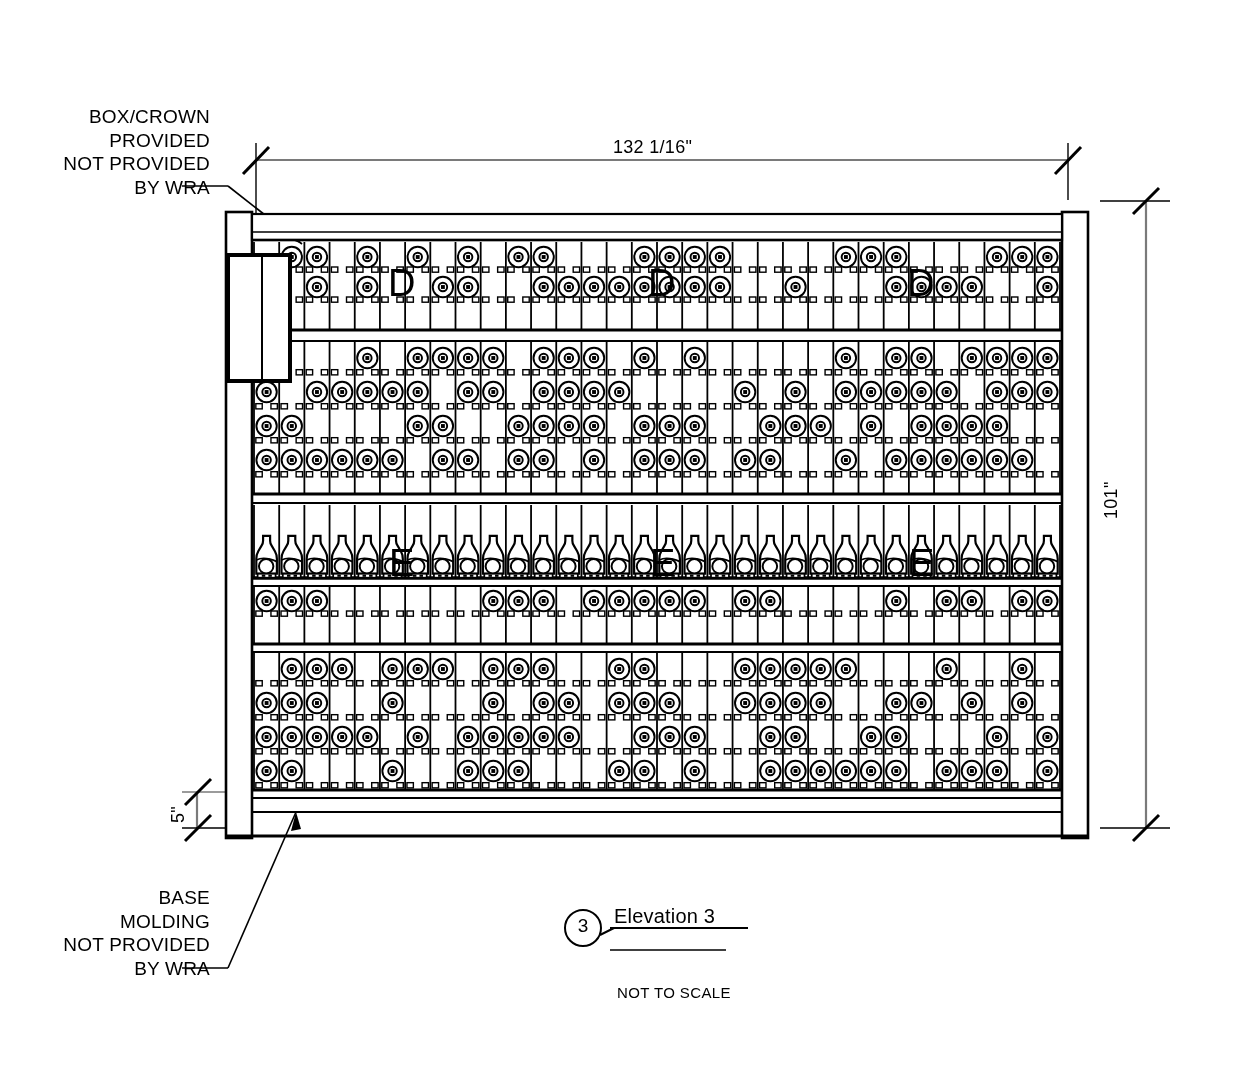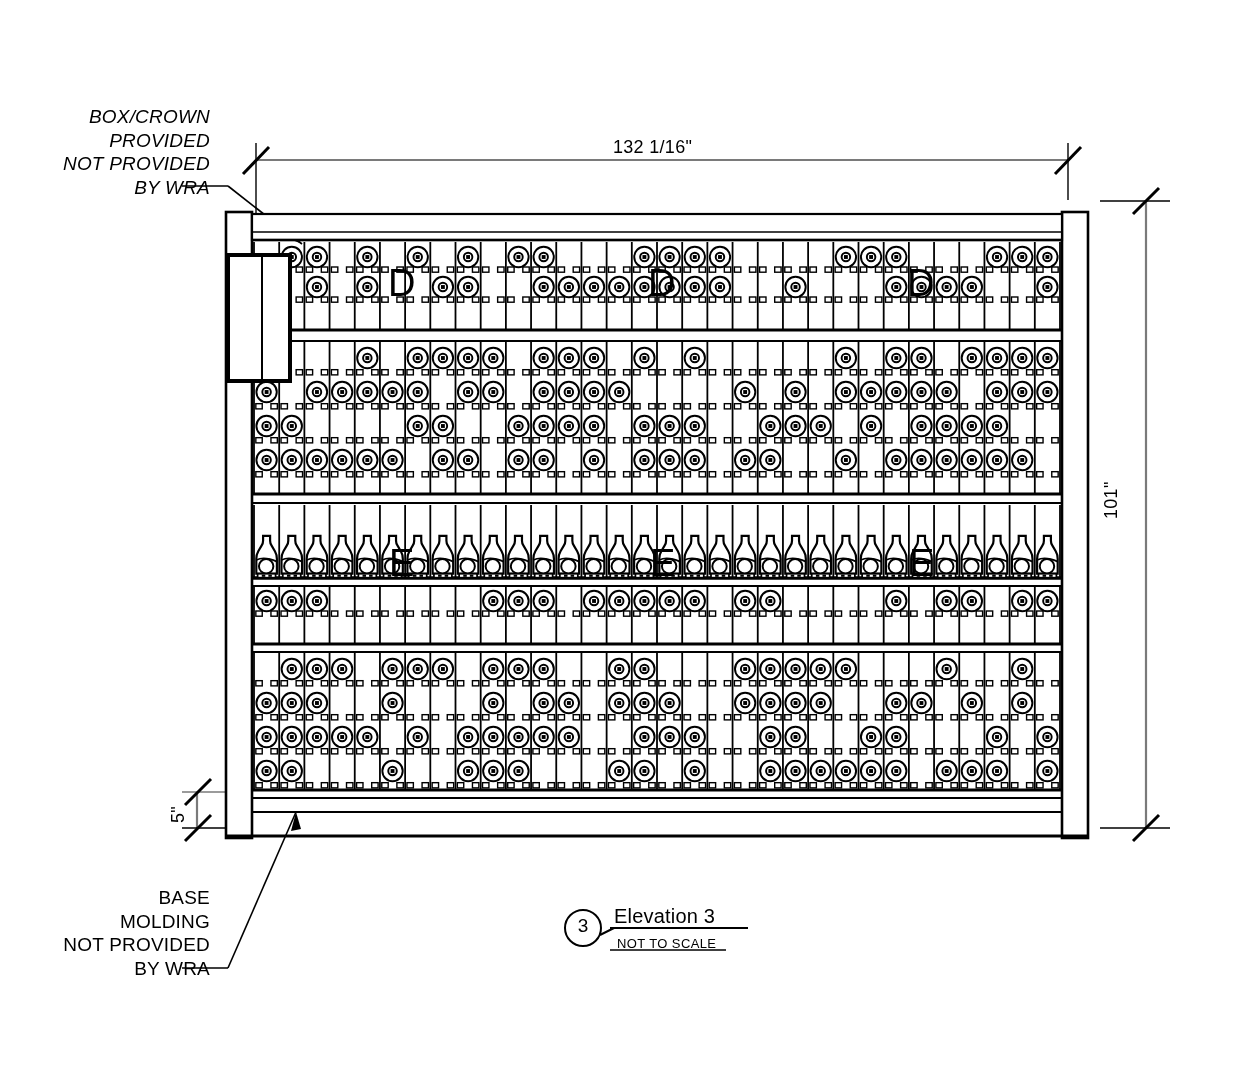--- a/index.html
+++ b/index.html
@@ -22,21 +22,21 @@
     height: 1079px;
   }
   .note-block {
     position: absolute;
     text-align: right;
     font-size: 19px;
     line-height: 23.5px;
     letter-spacing: 0.2px;
     white-space: nowrap;
   }
-  #note-crown { left: 14px; top: 105px; width: 196px; font-style: italic; }
+  #note-crown { left: 14px; top: 105px; width: 196px; }
   #note-base  { left: 14px; top: 886px; width: 196px; }
 
   .dim-text {
     position: absolute;
     font-size: 18px;
     letter-spacing: 0.3px;
     white-space: nowrap;
   }
   #dim-width-label { left: 613px; top: 137px; }
   #dim-height-label {
@@ -52,22 +52,22 @@
 
   .callout-title {
     position: absolute;
     left: 614px; top: 905px;
     font-size: 20px;
     letter-spacing: 0.2px;
     white-space: nowrap;
   }
   .callout-sub {
     position: absolute;
-    left: 617px; top: 936px;
-    font-size: 13px;
+    left: 617px; top: 984px;
+    font-size: 15px;
     letter-spacing: 0.4px;
     white-space: nowrap;
   }
   .callout-num {
     position: absolute;
     left: 570px; top: 915px;
     width: 26px;
     text-align: center;
     font-size: 19px;
     white-space: nowrap;

